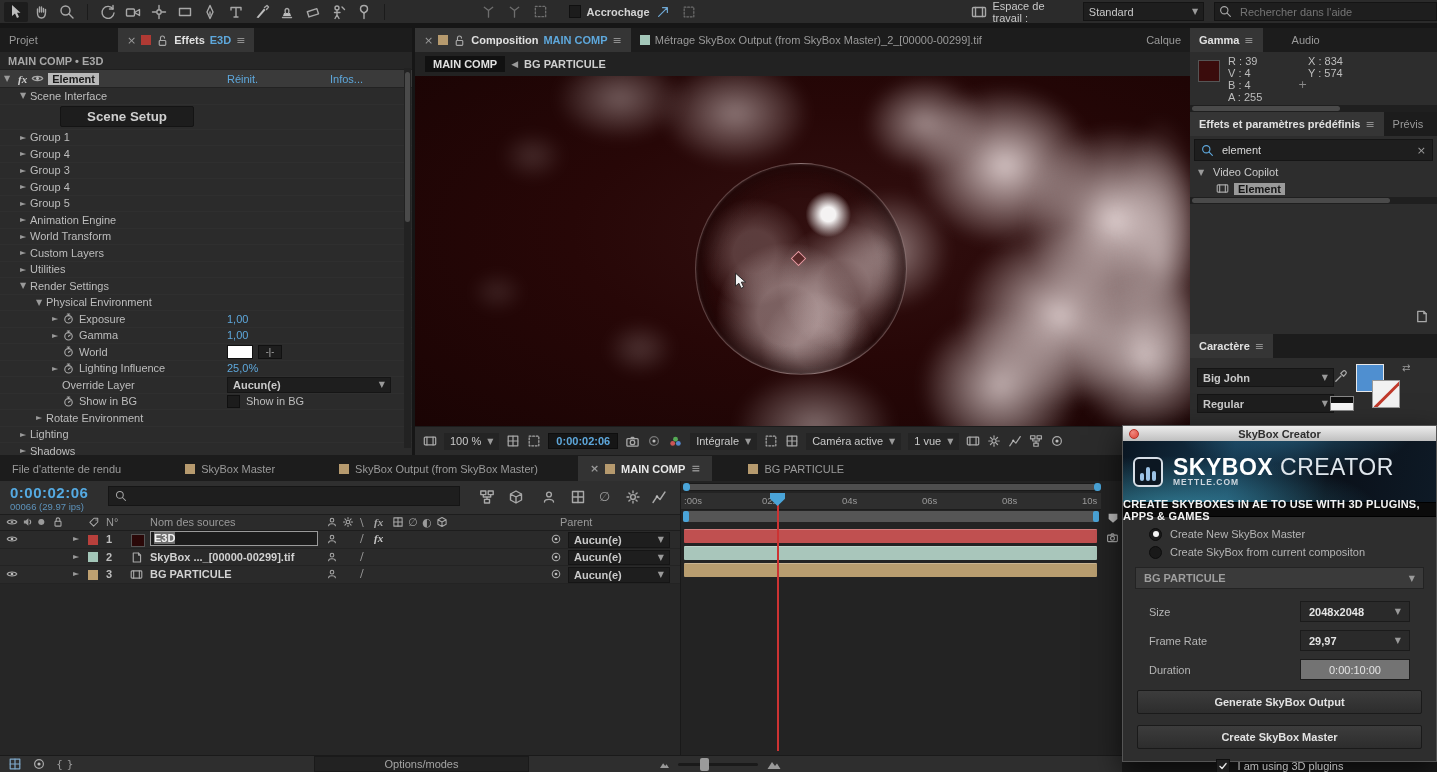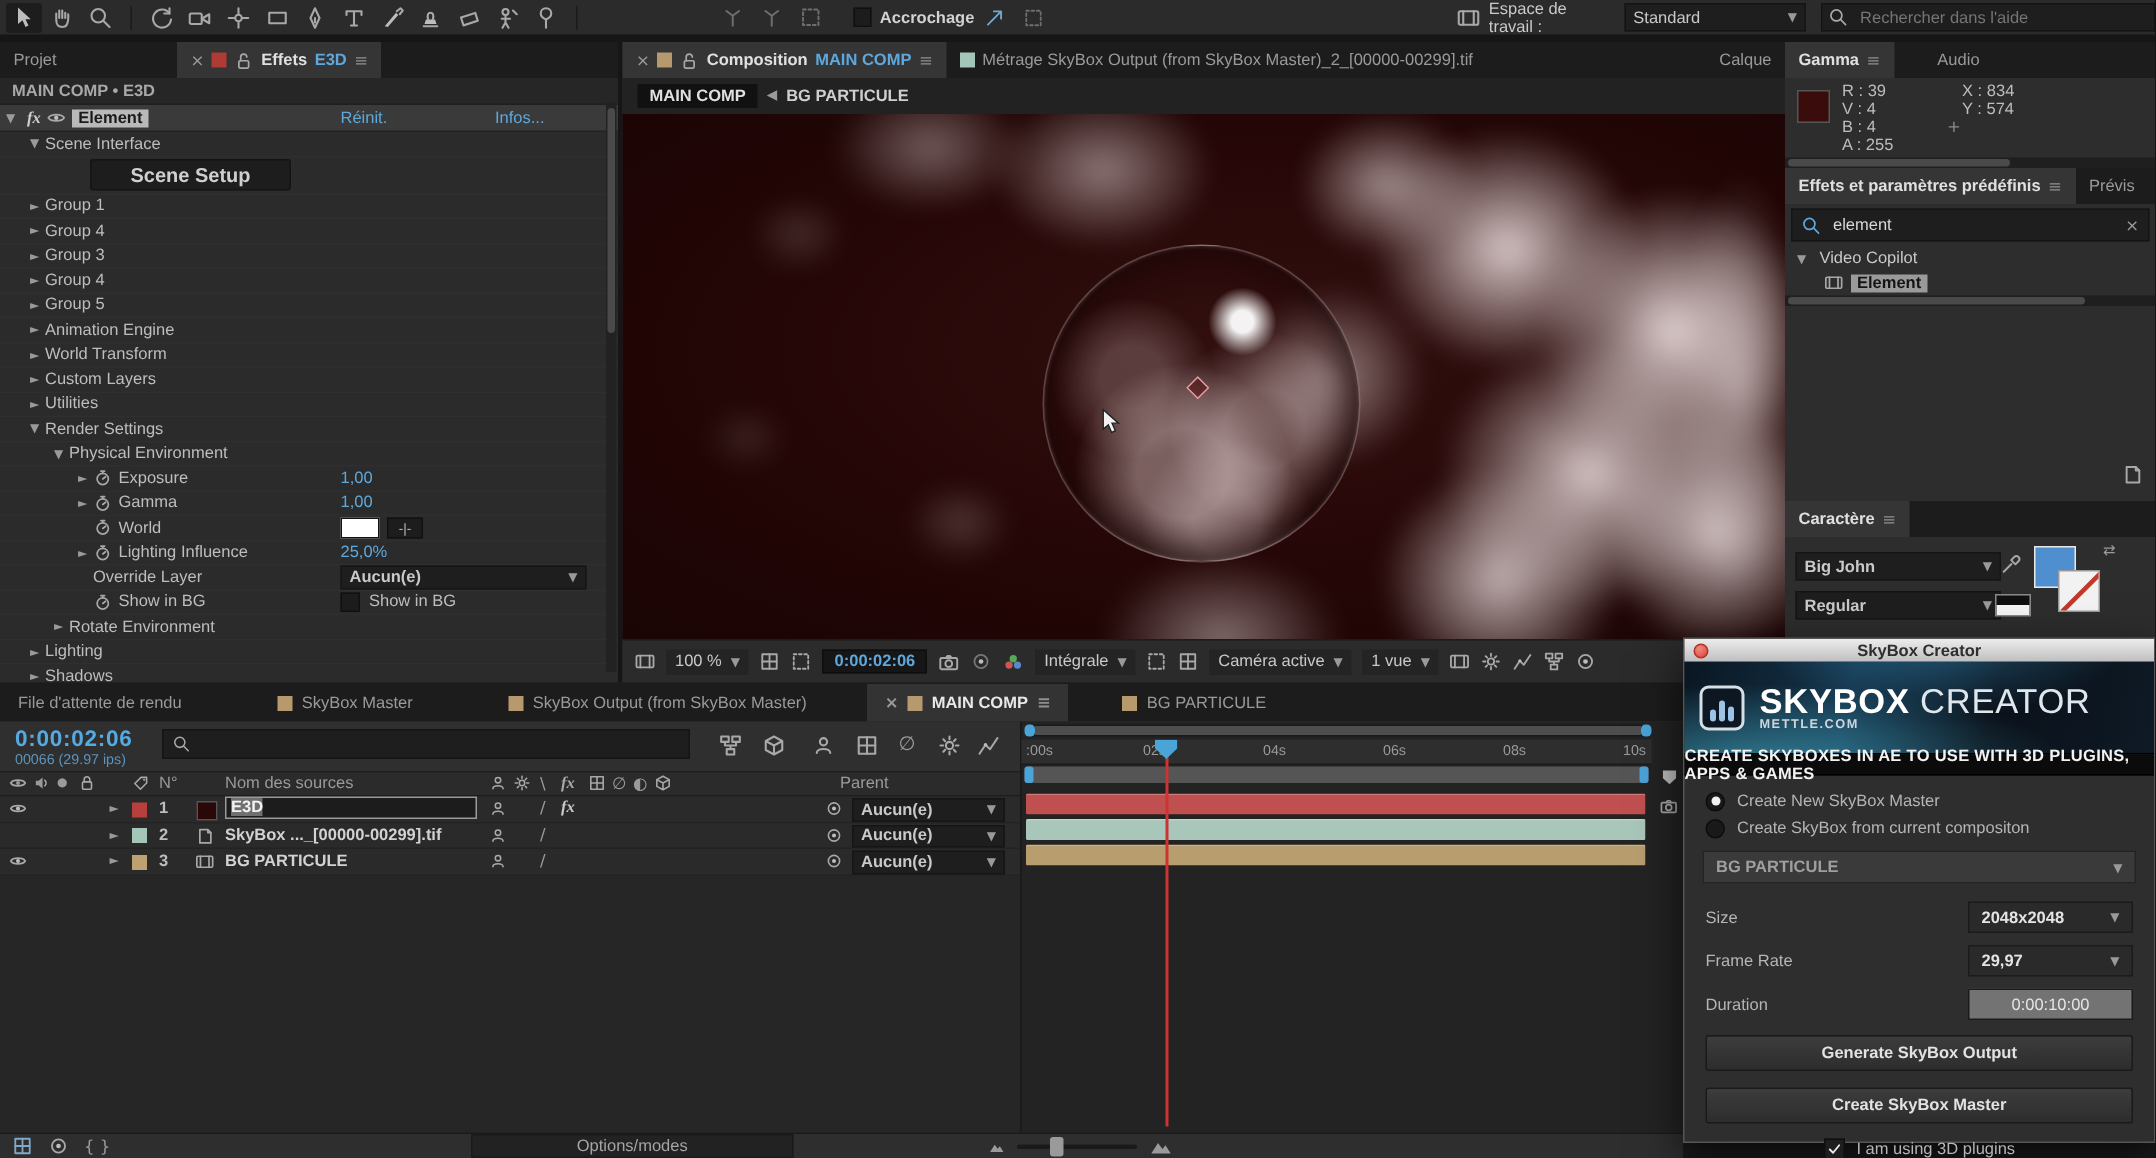--- a/index.html
+++ b/index.html
@@ -89,21 +89,21 @@
   .sblogo{width:30px;height:30px;border-radius:6px;border:2px solid #d6dee6;background:#0c1722;
           display:flex;align-items:flex-end;justify-content:center;gap:2px;padding:4px 0;box-sizing:border-box;}
   .sblogo i{display:block;width:4px;background:#9cc3e6;border-radius:2px;}
   .sbword{color:#fff;font-weight:bold;font-size:23px;letter-spacing:.5px;line-height:20px;}
   .sbword .lt{font-weight:normal;color:#dfe6ec;}
   .sbsub{font-size:8.5px;color:#cdd6de;font-weight:bold;letter-spacing:1px;}
   .sbtag{height:13px;background:#0b0b0b;color:#f2f2f2;font-weight:bold;font-size:11px;display:flex;align-items:center;
          justify-content:center;letter-spacing:.2px;border-bottom:1px solid #000;}
   .radio{width:11px;height:11px;border-radius:50%;background:#191919;border:1px solid #0d0d0d;flex:none;position:relative;}
   .radio.sel::after{content:"";position:absolute;left:2.5px;top:2.5px;width:6px;height:6px;border-radius:50%;background:#f2f2f2;}
-  .sbrow{display:flex;align-items:center;gap:8px;padding:0 14px;color:#b5b5b5;}
+  .sbrow{display:flex;align-items:center;gap:8px;padding:0 26px;color:#b5b5b5;}
   .sbdd{background:#3a3a3a;border:1px solid #232323;height:20px;display:flex;align-items:center;
         justify-content:space-between;padding:0 8px;color:#9f9f9f;font-weight:bold;}
   .sbval{background:#2a2a2a;border:1px solid #1b1b1b;height:19px;display:flex;align-items:center;
          justify-content:space-between;padding:0 8px;color:#e4e4e4;font-weight:bold;}
   .sbbtn{height:22px;background:linear-gradient(#3c3c3c,#2d2d2d);border:1px solid #1a1a1a;border-radius:2px;
          color:#e2e2e2;font-weight:bold;display:flex;align-items:center;justify-content:center;}
   
   .tl{left:0;top:455px;width:1122px;height:317px;background:#282828;}
   .tltabs{height:26px;background:#1c1c1c;display:flex;align-items:flex-end;}
   .tltab{height:25px;display:flex;align-items:center;gap:6px;padding:0 12px;color:#9a9a9a;}

